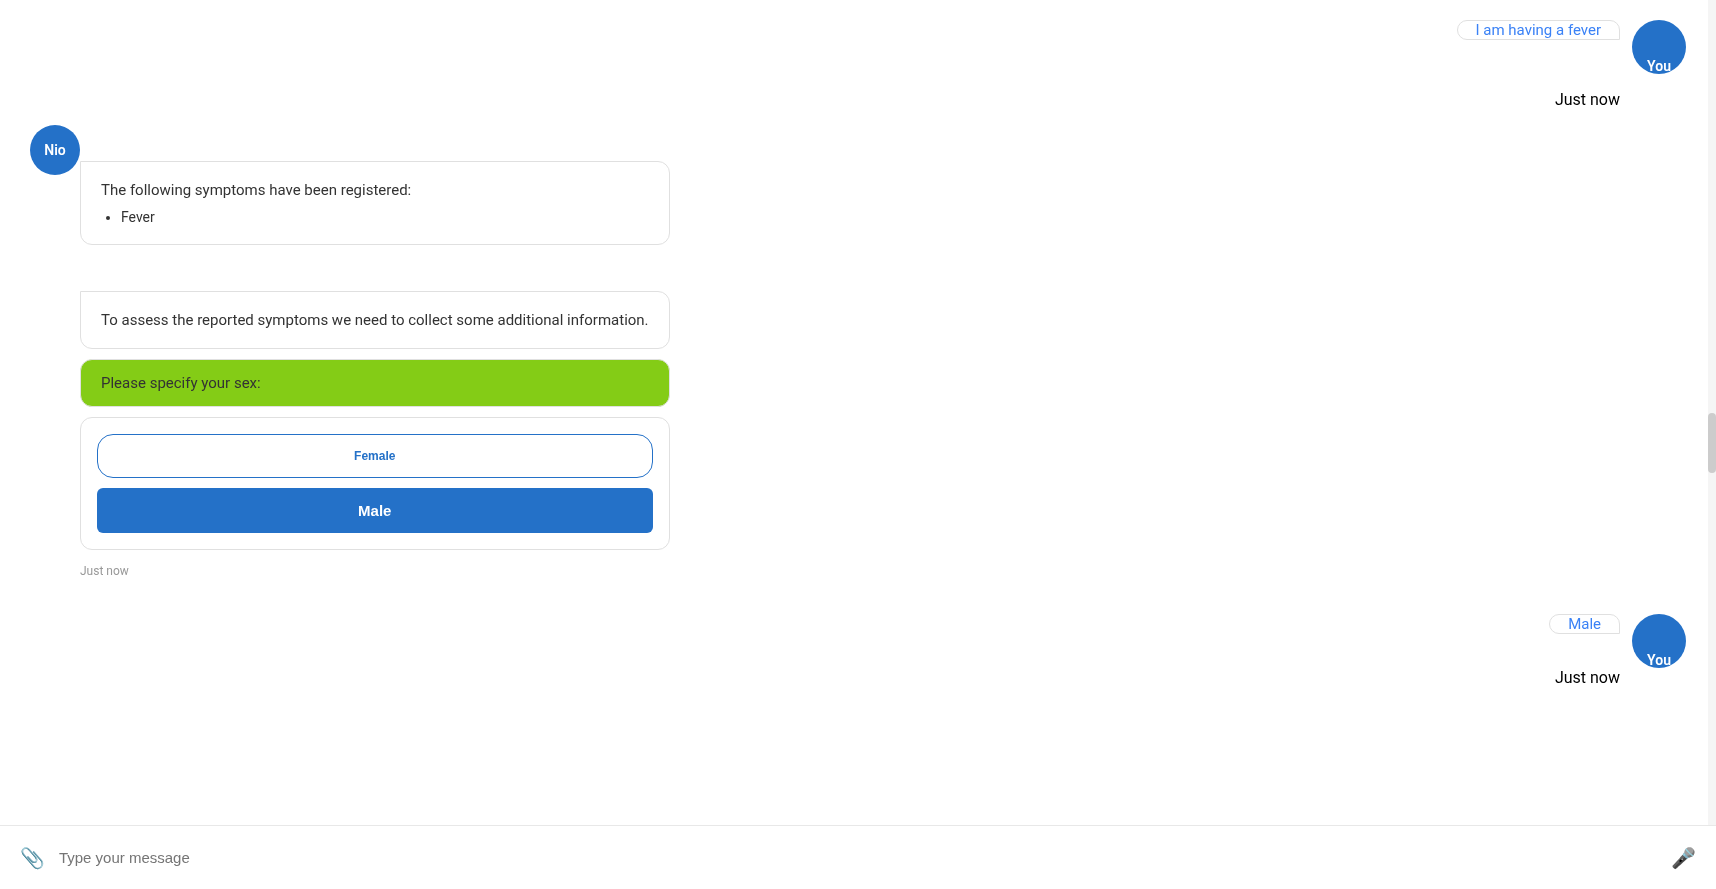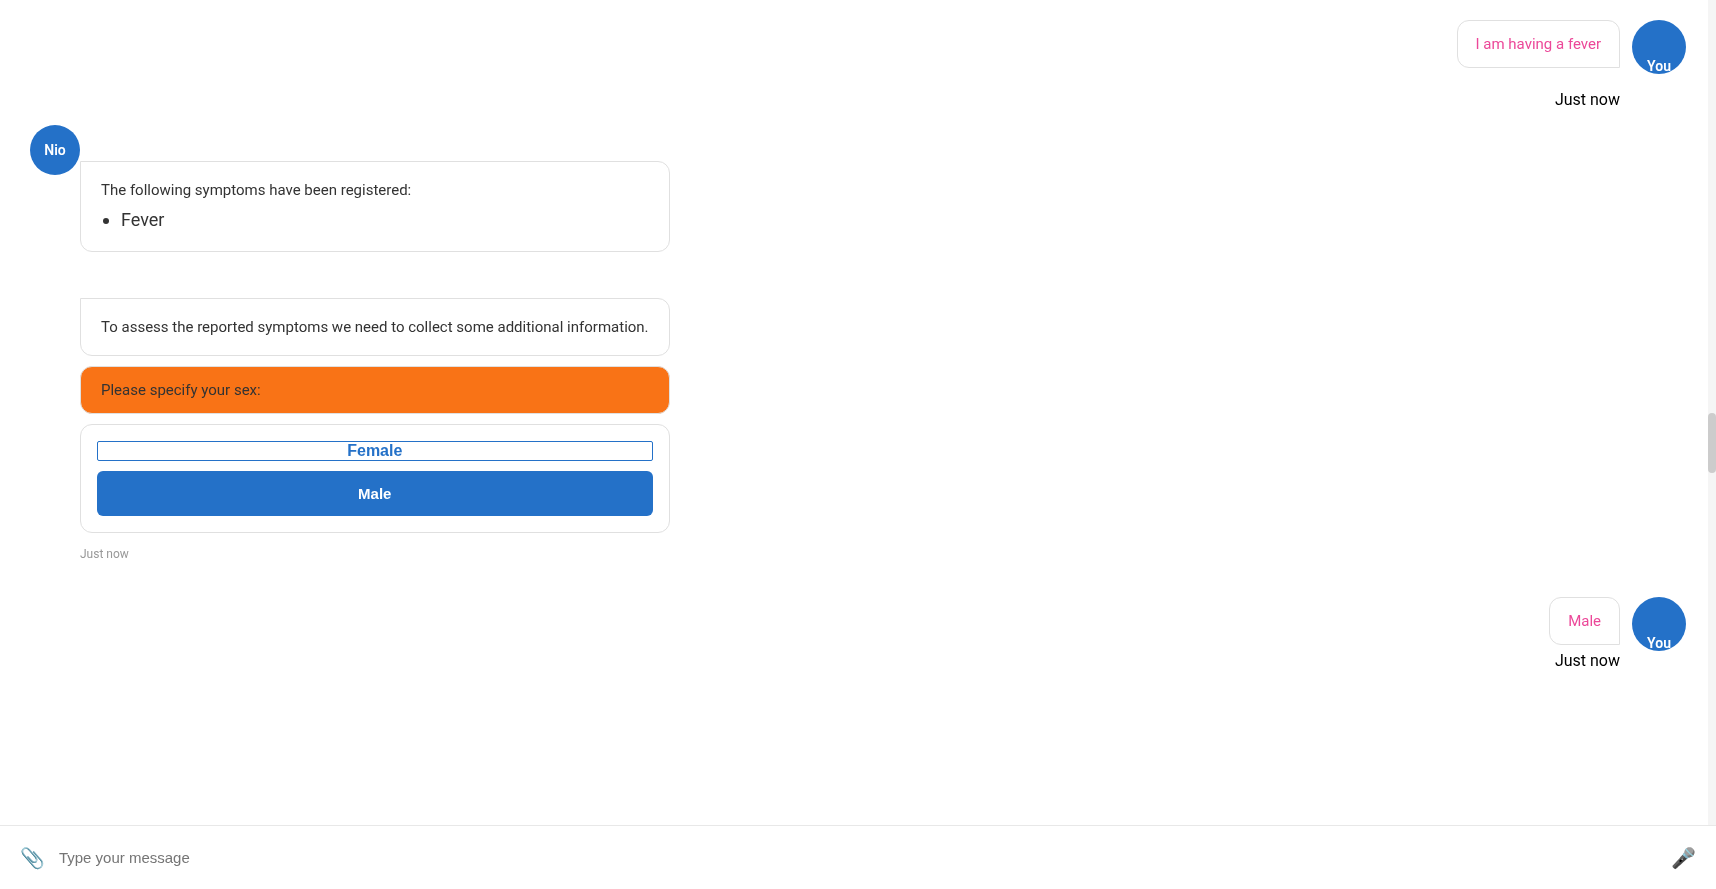--- a/index.html
+++ b/index.html
@@ -48,23 +48,23 @@
     .user-message-content {
       display: flex;
       flex-direction: column;
       align-items: flex-end;
     }
 
     .user-bubble {
       background: #ffffff;
       border: 1px solid #e0e0e0;
       border-radius: 12px 12px 0 12px;
-      padding: 14px 18px;
-      font-size: 15px;
-      color: #ec4899;
+      padding: 0 18px;
+      font-size: 15px;
+      color: #3b82f6;
       max-width: 400px;
     }
 
     .user-avatar {
       width: 54px;
       height: 54px;
       border-radius: 50%;
       background: #2471c8;
       color: white;
       display: flex;
@@ -118,50 +118,51 @@
       line-height: 1.6;
       margin-top: 36px;
     }
 
     .bot-bubble ul {
       margin-left: 20px;
       margin-top: 4px;
     }
 
     .bot-bubble li {
-      font-size: 18px;
+      font-size: 14px;
       color: #333;
     }
 
     .sex-question-bubble {
-      background: #f97316;
+      background: #84cc16;
       border: 1px solid #e0e0e0;
       border-radius: 12px;
       padding: 14px 20px;
       font-size: 15px;
       color: #333;
     }
 
     .sex-buttons-bubble {
       background: #ffffff;
       border: 1px solid #e0e0e0;
       border-radius: 12px;
       padding: 16px;
       display: flex;
       flex-direction: column;
       gap: 10px;
     }
 
     .btn-female {
       width: 100%;
+      padding: 14px;
       border: 1.5px solid #2471c8;
-      border-radius: 2px;
+      border-radius: 16px;
       background: #ffffff;
       color: #2471c8;
-      font-size: 16px;
+      font-size: 12px;
       font-weight: 600;
       cursor: pointer;
       text-align: center;
     }
 
     .btn-male {
       width: 100%;
       padding: 14px;
       border: none;
       border-radius: 6px;

